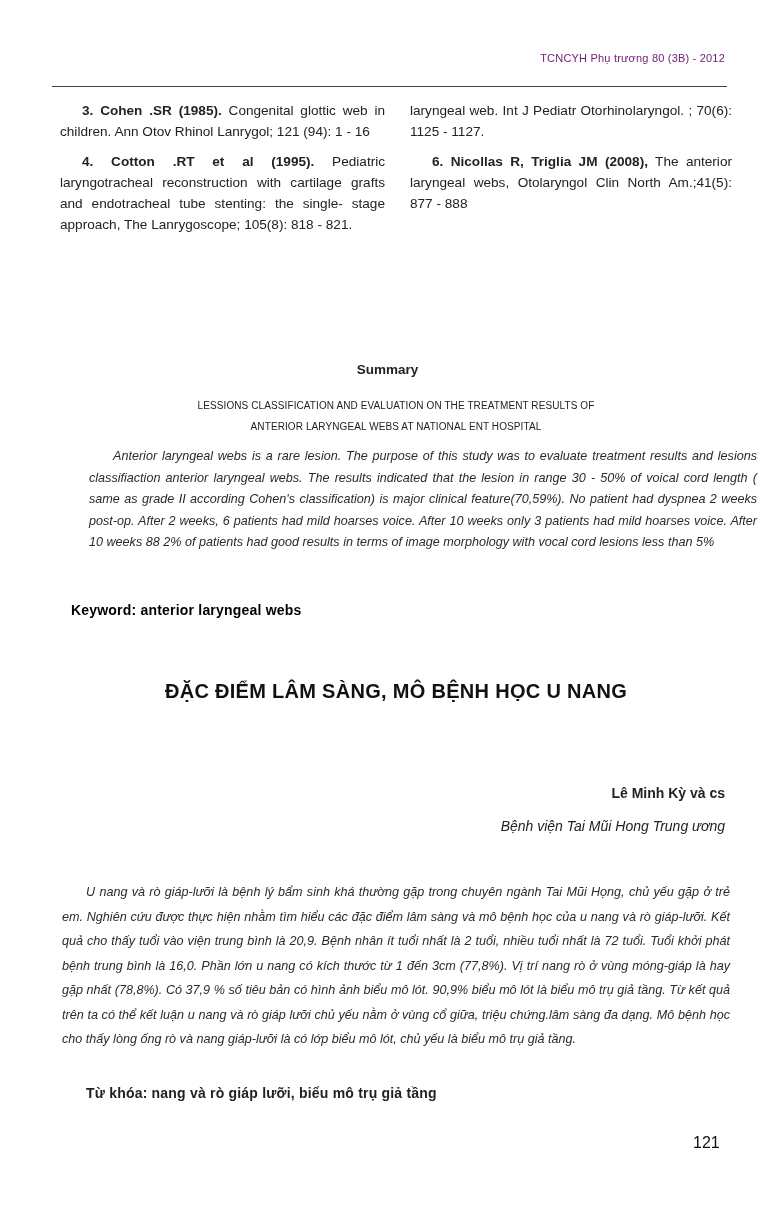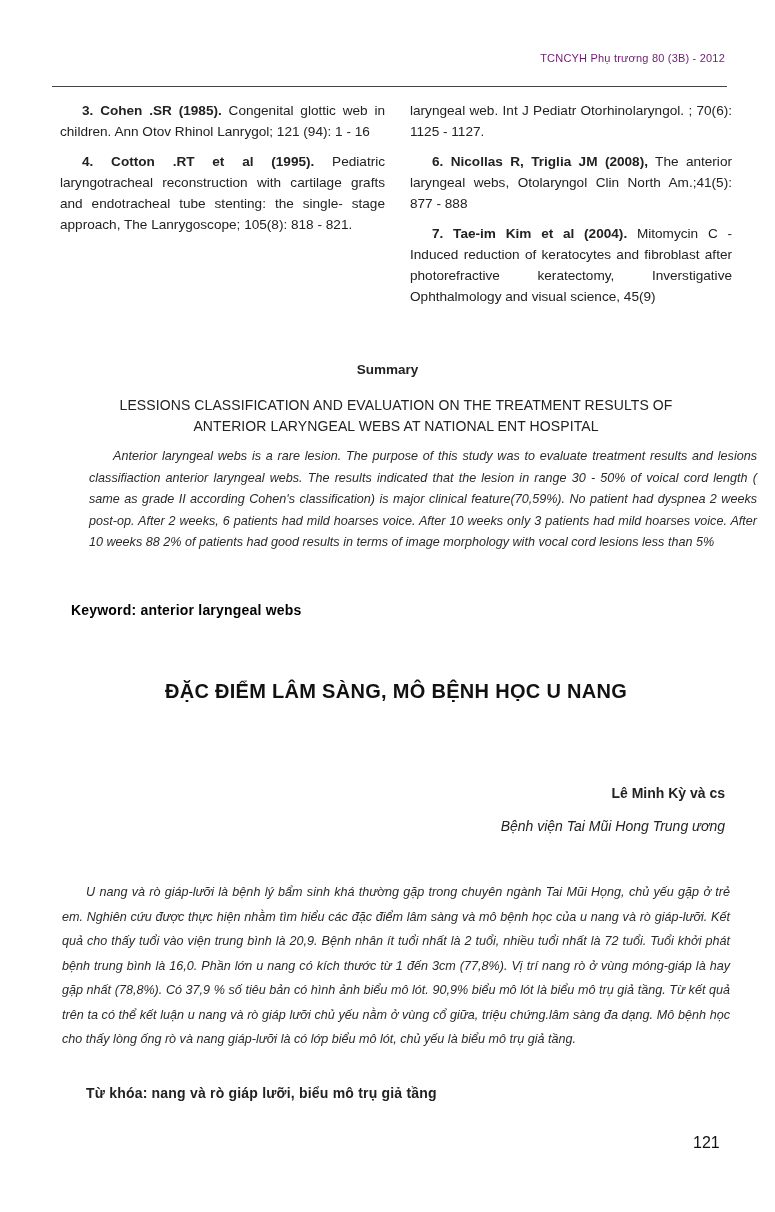--- a/index.html
+++ b/index.html
@@ -26,21 +26,21 @@
       text-align: justify; margin: 0 0 9px 0; text-indent: 22px;
     }
     .ref.cont { text-indent: 0; }
     .ref b { font-weight: bold; }
     .summary-label {
       position: absolute; top: 362px; left: 0; width: 775px; text-align: center;
       font-size: 13.5px; color: #222; font-weight: bold;
     }
     .en-title {
       position: absolute; top: 395px; left: 60px; width: 672px; text-align: center;
-      font-size: 14px; line-height: 21px; color: #222; letter-spacing: 0.1px;
+      font-size: 10px; line-height: 21px; color: #222; letter-spacing: 0.1px;
     }
     .en-abstract {
       position: absolute; top: 446px; left: 62px; width: 668px;
       font-size: 12.6px; line-height: 21.5px; font-style: italic; color: #2a2a2a;
       text-align: justify; text-indent: 24px; margin-left: 27px;
     }
     .en-keyword {
       position: absolute; top: 602px; left: 71px;
       font-size: 14px; font-weight: bold; color: #000000; letter-spacing: 0.2px;
     }
@@ -78,21 +78,20 @@
 <div class="head-rule"></div>
 
 <div class="refs">
   <div class="ref-col">
     <p class="ref"><b>3. Cohen .SR (1985).</b><span> Congenital glottic web in children. Ann Otov Rhinol Lanrygol; 121 (94): 1 - 16</span></p>
     <p class="ref"><b>4. Cotton .RT et al (1995).</b><span> Pediatric laryngotracheal reconstruction with cartilage grafts and endotracheal tube stenting: the single- stage approach, The Lanrygoscope; 105(8): 818 - 821.</span></p>
   </div>
   <div class="ref-col right">
     <p class="ref cont">laryngeal web. Int J Pediatr Otorhinolaryngol. ; 70(6): 1125 - 1127.</p>
     <p class="ref"><b>6. Nicollas R, Triglia JM (2008),</b><span> The anterior laryngeal webs, Otolaryngol Clin North Am.;41(5): 877 - 888</span></p>
-    <p class="ref"><b>7. Tae-im Kim et al (2004).</b><span> Mitomycin C - Induced reduction of keratocytes and fibroblast after photorefractive keratectomy, Inverstigative Ophthalmology and visual science, 45(9)</span></p>
   </div>
 </div>
 
 <div class="summary-label">Summary</div>
 <div class="en-title">
   <div>LESSIONS CLASSIFICATION  AND EVALUATION ON THE TREATMENT RESULTS OF</div>
   <div>ANTERIOR LARYNGEAL WEBS AT NATIONAL ENT HOSPITAL</div>
 </div>
 <div class="en-abstract">Anterior laryngeal webs is a rare lesion. The purpose of this study was to evaluate  treatment results and lesions classifiaction anterior laryngeal webs. The results indicated that the lesion in range 30 - 50% of voical cord length ( same as grade II according Cohen's classification) is major clinical feature(70,59%). No patient had dyspnea 2 weeks post-op. After 2 weeks, 6 patients had mild hoarses voice. After 10 weeks only 3 patients had mild hoarses voice. After 10 weeks 88 2% of patients had good results in terms of image morphology with vocal cord lesions less than 5%</div>
 <div class="en-keyword">Keyword: anterior laryngeal webs</div>

